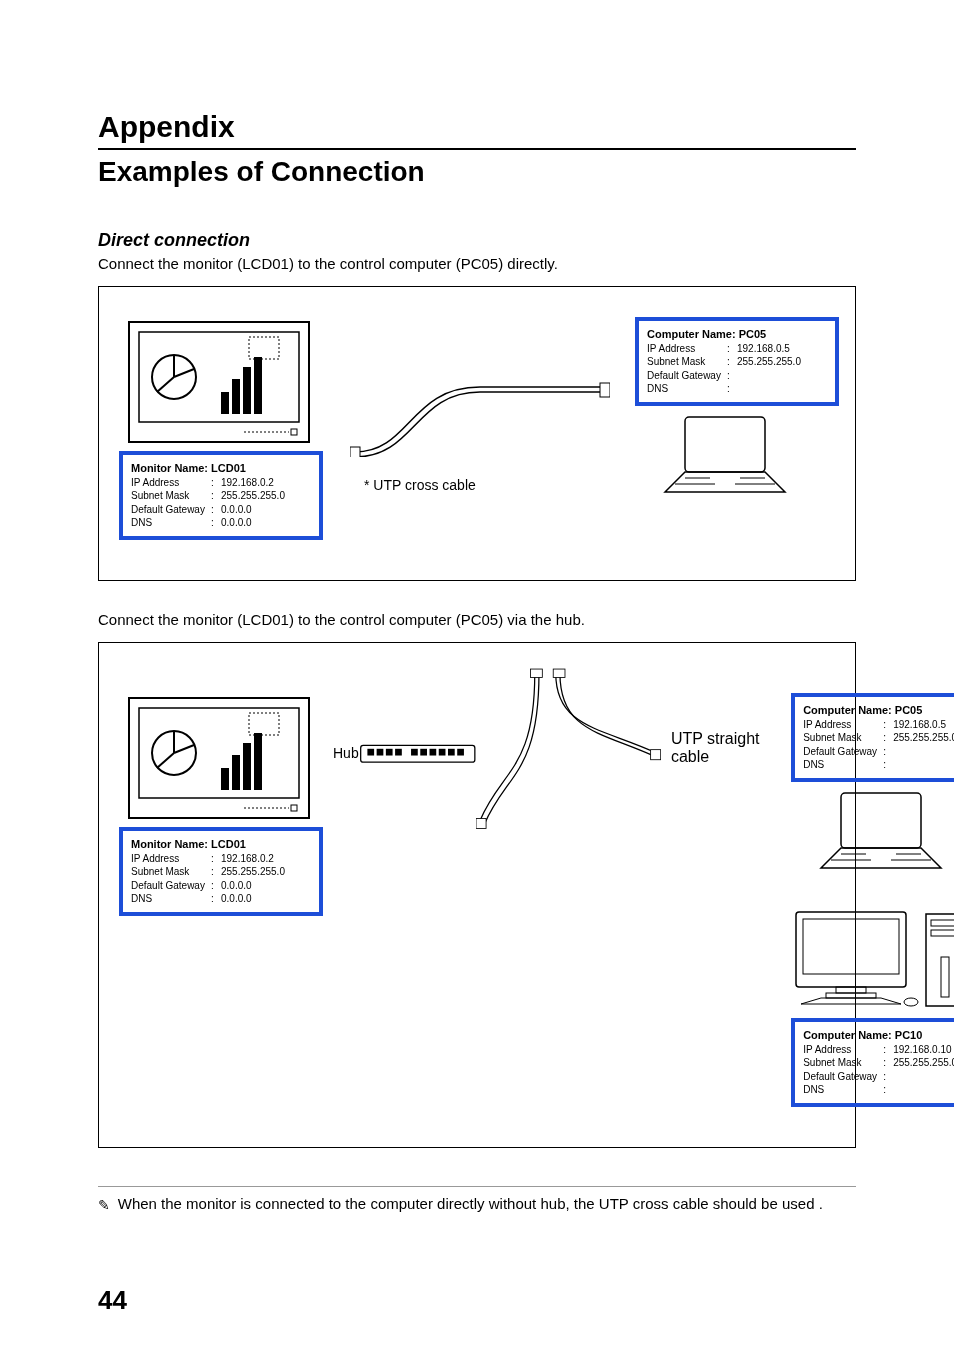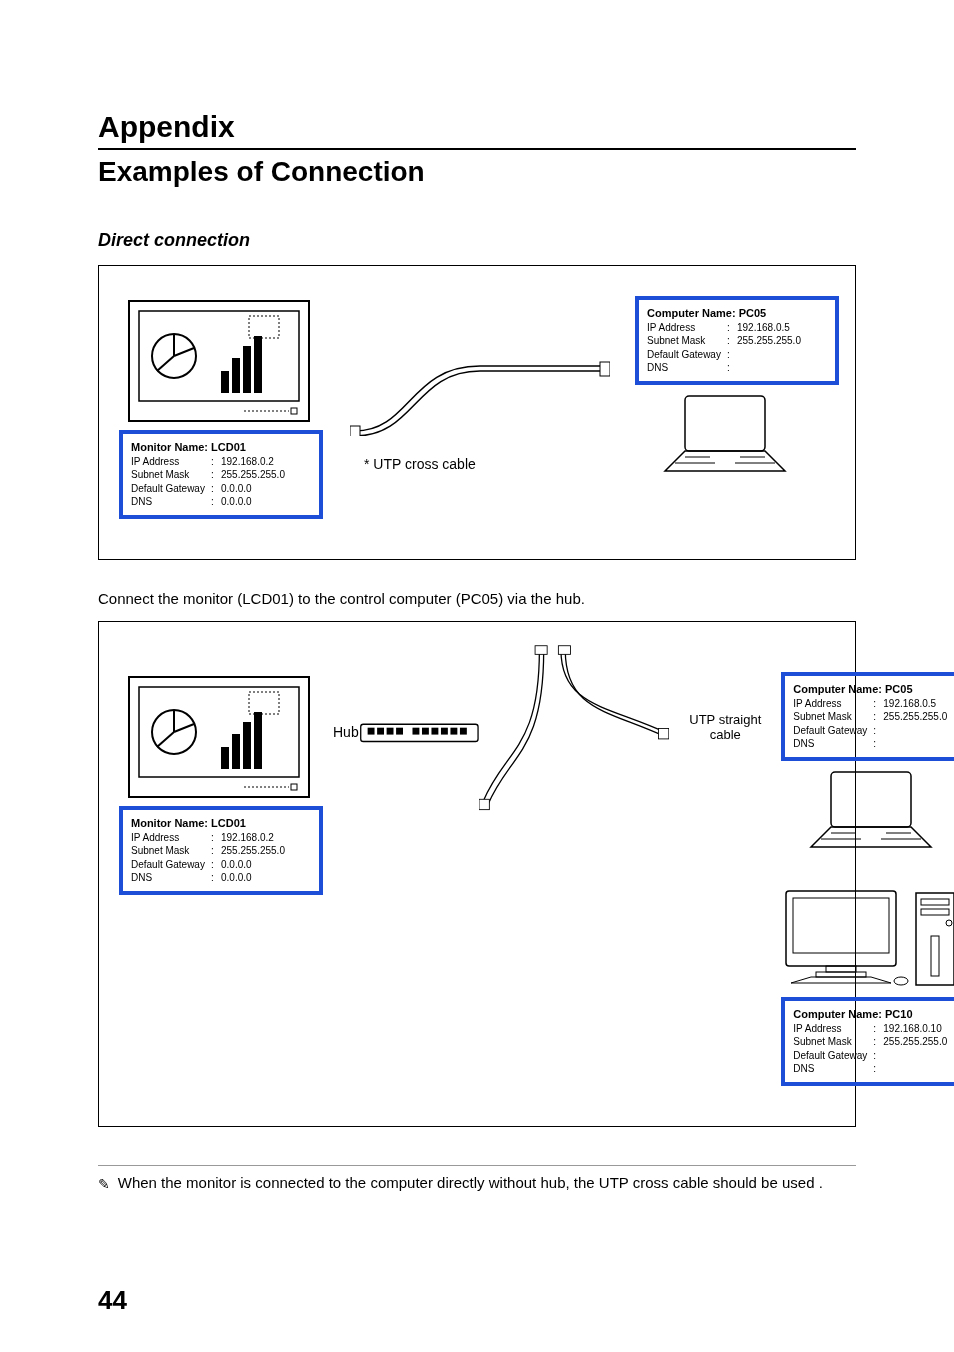--- a/index.html
+++ b/index.html
@@ -73,25 +73,24 @@
   .info-row {
     display: grid;
     grid-template-columns: 80px 10px auto;
   }
   .label-cable {
     font-size: 14px;
     margin-top: 44px;
     align-self: flex-end;
   }
   .label-cable-mid {
-    font-size: 13px;
+    font-size: 16px;
     margin-top: 60px;
     align-self: center;
     margin-left: 10px;
-    text-align: center;
   }
   .hub-label {
     font-size: 14px;
     text-align: center;
   }
   .center-col {
     display: flex;
     align-items: center;
   }
   .right-col {
@@ -128,20 +127,21 @@
 <body>
 
 <div class="page">
 
   <div class="h1-line">
     <div class="h1">Appendix</div>
   </div>
   <div class="h2">Examples of Connection</div>
 
   <div class="h3">Direct connection</div>
+  <div class="body-text">Connect the monitor (LCD01) to the control computer (PC05) directly.</div>
 
   <div class="figure">
     <div class="figure-row">
 
       <div class="monitor-block">
         <svg width="200" height="130" viewBox="0 0 200 130">
           <rect x="10" y="5" width="180" height="120" fill="none" stroke="#000" stroke-width="2"></rect>
           <rect x="20" y="15" width="160" height="90" fill="none" stroke="#000" stroke-width="1.5"></rect>
           <rect x="130" y="20" width="30" height="22" fill="none" stroke="#000" stroke-width="1" stroke-dasharray="2,2"></rect>
           <circle cx="55" cy="60" r="22" fill="none" stroke="#000" stroke-width="2"></circle>

